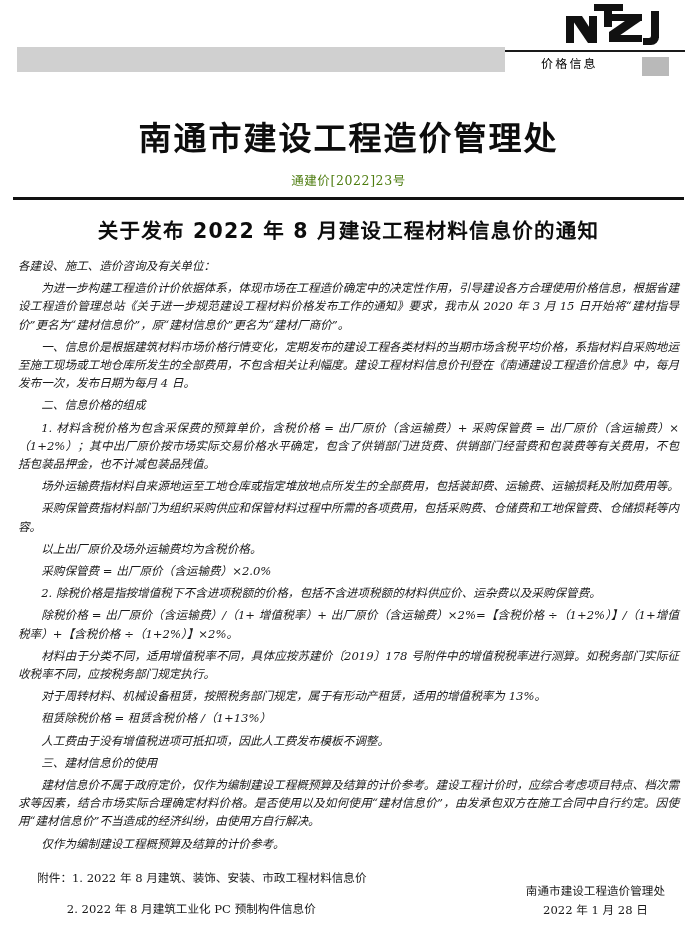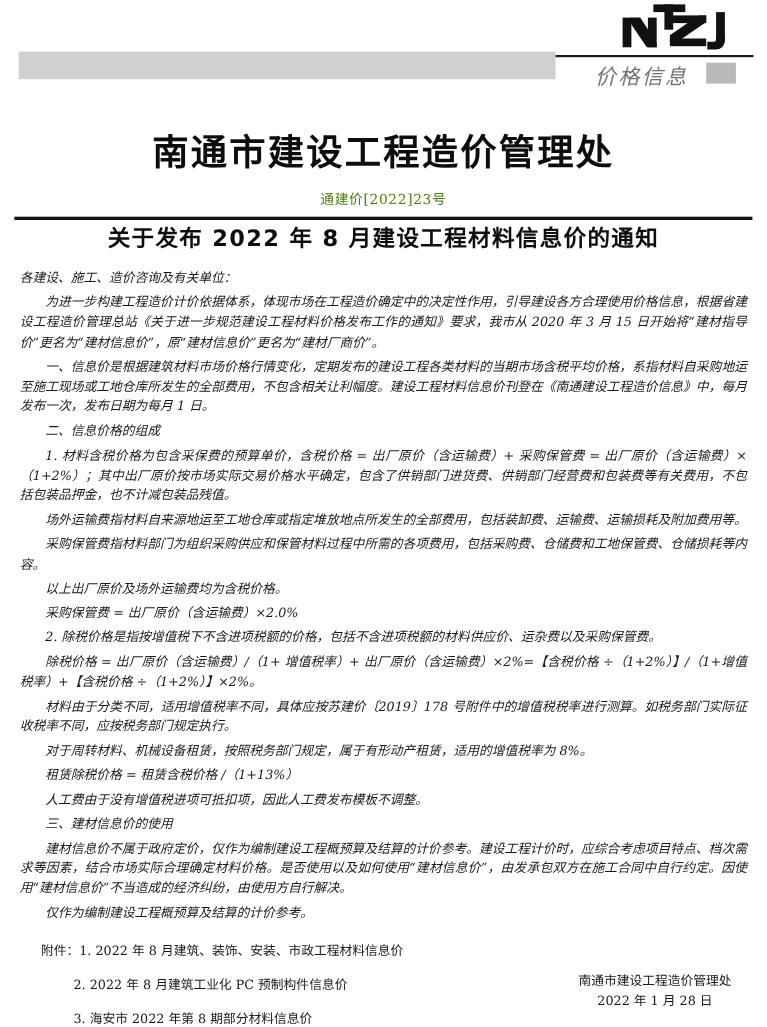--- a/index.html
+++ b/index.html
@@ -51,25 +51,24 @@
     top: 48px;
     width: 180px;
     height: 2px;
     background: #1a1a1a;
   }
   .brand-sub {
     position: absolute;
     left: 36px;
     top: 52px;
     font-family: "DejaVu Serif", "Liberation Serif", serif;
-    font-size: 19px;
+    font-size: 12px;
     letter-spacing: 2.2px;
-    color: #737373;
+    color: #000000;
     white-space: nowrap;
-    font-style: italic;
   }
   .brand-swatch {
     position: absolute;
     left: 137px;
     top: 55px;
     width: 27px;
     height: 19px;
     background: #b9b9b9;
   }
 
@@ -101,20 +100,21 @@
     height: 3px;
     background: #111111;
   }
   .notice-title {
     text-align: center;
     font-family: "DejaVu Sans", "Liberation Sans", sans-serif;
     font-weight: 700;
     font-size: 20.5px;
     letter-spacing: 1.2px;
     color: #0d0d0d;
+    margin-top: 14px;
   }
 
   
   .body-zone {
     margin: 13px 14px 0 14px;
     font-family: "DejaVu Serif", "Liberation Serif", serif;
     font-size: 11.6px;
     line-height: 18.2px;
     color: #191919;
     text-align: justify;
@@ -202,31 +202,31 @@
 <div class="title-zone">
   <div class="org-title">南通市建设工程造价管理处</div>
   <div class="doc-number">通建价[2022]23号</div>
   <div class="heavy-rule"></div>
   <div class="notice-title">关于发布 2022 年 8 月建设工程材料信息价的通知</div>
 </div>
 
 <div class="body-zone">
   <p class="p-flush">各建设、施工、造价咨询及有关单位：</p>
   <p class="p-indent">为进一步构建工程造价计价依据体系，体现市场在工程造价确定中的决定性作用，引导建设各方合理使用价格信息，根据省建设工程造价管理总站《关于进一步规范建设工程材料价格发布工作的通知》要求，我市从 2020 年 3 月 15 日开始将“建材指导价”更名为“建材信息价”，原“建材信息价”更名为“建材厂商价”。</p>
-  <p class="p-indent">一、信息价是根据建筑材料市场价格行情变化，定期发布的建设工程各类材料的当期市场含税平均价格，系指材料自采购地运至施工现场或工地仓库所发生的全部费用，不包含相关让利幅度。建设工程材料信息价刊登在《南通建设工程造价信息》中，每月发布一次，发布日期为每月 1 日。</p>
+  <p class="p-indent">一、信息价是根据建筑材料市场价格行情变化，定期发布的建设工程各类材料的当期市场含税平均价格，系指材料自采购地运至施工现场或工地仓库所发生的全部费用，不包含相关让利幅度。建设工程材料信息价刊登在《南通建设工程造价信息》中，每月发布一次，发布日期为每月 4 日。</p>
   <p class="p-indent">二、信息价格的组成</p>
   <p class="p-indent">1. 材料含税价格为包含采保费的预算单价，含税价格 = 出厂原价（含运输费）+ 采购保管费 = 出厂原价（含运输费）×（1+2%）；其中出厂原价按市场实际交易价格水平确定，包含了供销部门进货费、供销部门经营费和包装费等有关费用，不包括包装品押金，也不计减包装品残值。</p>
   <p class="p-indent">场外运输费指材料自来源地运至工地仓库或指定堆放地点所发生的全部费用，包括装卸费、运输费、运输损耗及附加费用等。</p>
   <p class="p-indent">采购保管费指材料部门为组织采购供应和保管材料过程中所需的各项费用，包括采购费、仓储费和工地保管费、仓储损耗等内容。</p>
   <p class="p-indent">以上出厂原价及场外运输费均为含税价格。</p>
   <p class="p-indent">采购保管费 = 出厂原价（含运输费）×2.0%</p>
   <p class="p-indent">2. 除税价格是指按增值税下不含进项税额的价格，包括不含进项税额的材料供应价、运杂费以及采购保管费。</p>
   <p class="p-indent">除税价格 = 出厂原价（含运输费）/（1+ 增值税率）+ 出厂原价（含运输费）×2%=【含税价格 ÷（1+2%）】/（1+增值税率）+【含税价格 ÷（1+2%）】×2%。</p>
   <p class="p-indent">材料由于分类不同，适用增值税率不同，具体应按苏建价〔2019〕178 号附件中的增值税税率进行测算。如税务部门实际征收税率不同，应按税务部门规定执行。</p>
-  <p class="p-indent">对于周转材料、机械设备租赁，按照税务部门规定，属于有形动产租赁，适用的增值税率为 8%。</p>
+  <p class="p-indent">对于周转材料、机械设备租赁，按照税务部门规定，属于有形动产租赁，适用的增值税率为 13%。</p>
   <p class="p-indent">租赁除税价格 = 租赁含税价格 /（1+13%）</p>
   <p class="p-indent">人工费由于没有增值税进项可抵扣项，因此人工费发布模板不调整。</p>
   <p class="p-indent">三、建材信息价的使用</p>
   <p class="p-indent">建材信息价不属于政府定价，仅作为编制建设工程概预算及结算的计价参考。建设工程计价时，应综合考虑项目特点、档次需求等因素，结合市场实际合理确定材料价格。是否使用以及如何使用“建材信息价”，由发承包双方在施工合同中自行约定。因使用“建材信息价”不当造成的经济纠纷，由使用方自行解决。</p>
   <p class="p-indent">仅作为编制建设工程概预算及结算的计价参考。</p>
 </div>
 
 <div class="attach-zone">
   <p class="attach-head"><span>附件：</span><span>1. 2022 年 8 月建筑、装饰、安装、市政工程材料信息价</span></p>
   <p class="attach-item">2. 2022 年 8 月建筑工业化 PC 预制构件信息价</p>

